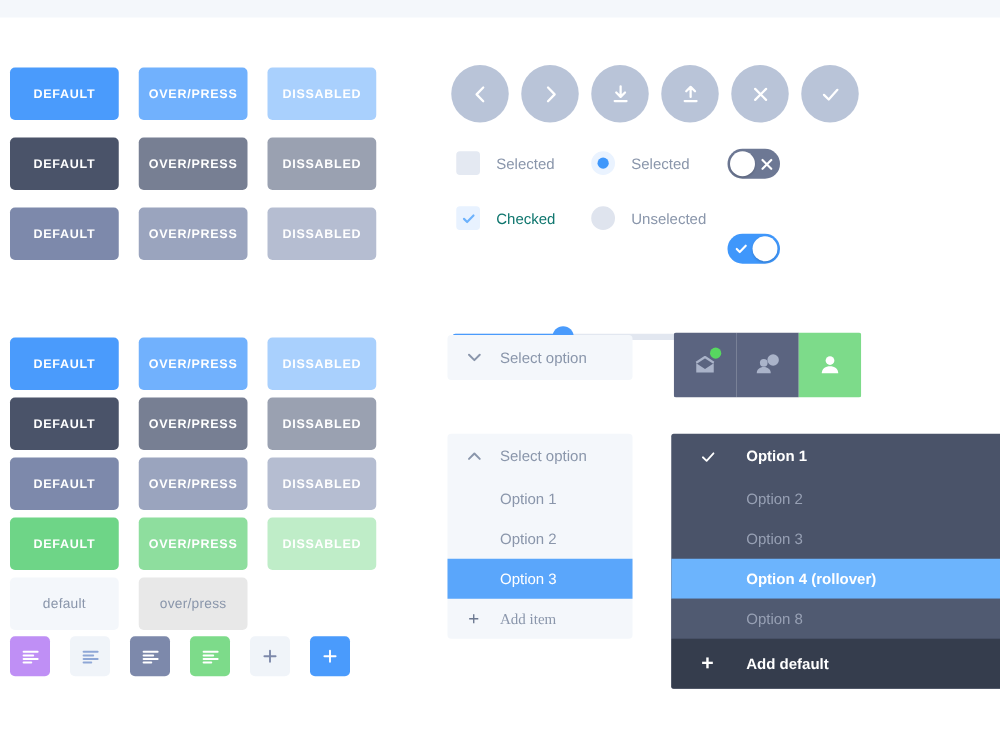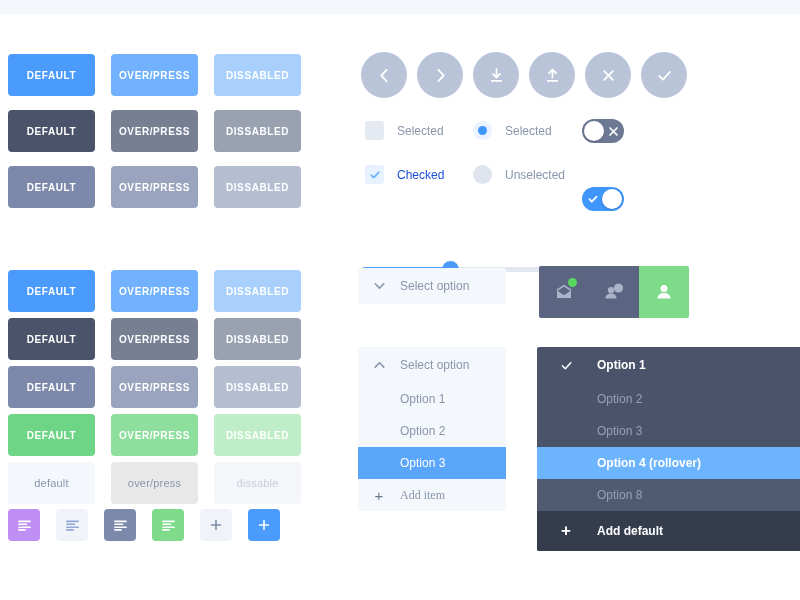--- a/index.html
+++ b/index.html
@@ -35,21 +35,21 @@
   .circbtn svg{display:block;}
 
   
   .ctrlrow{display:flex;align-items:center;}
   .cbox{
     width:19px;height:19px;border-radius:3px;background:#e4e9f2;
     display:flex;align-items:center;justify-content:center;cursor:pointer;
   }
   .cbox.checked{background:#e8f2ff;}
   .ctrl-label{font-size:12px;margin-left:13px;color:#8a96ab;white-space:nowrap;}
-  .ctrl-label.blue{color:#1d4ed8;}
+  .ctrl-label.blue{color:#0f766e;}
   .radio{
     width:19px;height:19px;border-radius:50%;background:#dfe4ee;
     display:flex;align-items:center;justify-content:center;cursor:pointer;
   }
   .radio.on{background:#eaf3ff;}
   .radio .dot{width:9px;height:9px;border-radius:50%;background:#3f97fb;}
 
   .toggle{
     width:42px;height:24px;border-radius:12px;position:relative;cursor:pointer;
   }
@@ -167,21 +167,20 @@
           <div class="btn" style="background: rgb(181, 189, 209); color: rgb(255, 255, 255);">DISSABLED</div>
         </div>
         <div style="display: flex; gap: 16px; margin-bottom: 6px;">
           <div class="btn" style="background: rgb(110, 213, 135); color: rgb(255, 255, 255);">DEFAULT</div>
           <div class="btn" style="background: rgb(142, 222, 158); color: rgb(255, 255, 255);">OVER/PRESS</div>
           <div class="btn" style="background: rgb(191, 237, 200); color: rgb(255, 255, 255);">DISSABLED</div>
         </div>
         <div style="display: flex; gap: 16px; margin-bottom: 6px;">
           <div class="btn lower" style="background: rgb(244, 247, 251); color: rgb(138, 150, 171);">default</div>
           <div class="btn lower" style="background: rgb(232, 232, 232); color: rgb(138, 150, 171);">over/press</div>
-          <div class="btn lower" style="background: rgb(244, 246, 249); color: rgb(199, 206, 221);">dissable</div>
         </div>
       </div>
   </div>
 
   <div class="abs" style="left:8px;top:509px;display:flex;gap:16px;" id="sqbtns">
       <div class="sqbtn" style="background: rgb(191, 143, 245);">
         <svg width="17" height="17" viewBox="0 0 20 20">
           <path d="M3.4 5.2 L16.6 5.2" fill="none" stroke="#ffffff" stroke-width="1.9" stroke-linecap="round" stroke-linejoin="round"></path>
           <path d="M3.4 8.6 L12.4 8.6" fill="none" stroke="#ffffff" stroke-width="1.9" stroke-linecap="round" stroke-linejoin="round"></path>
           <path d="M3.4 12.0 L16.6 12.0" fill="none" stroke="#ffffff" stroke-width="1.9" stroke-linecap="round" stroke-linejoin="round"></path>

